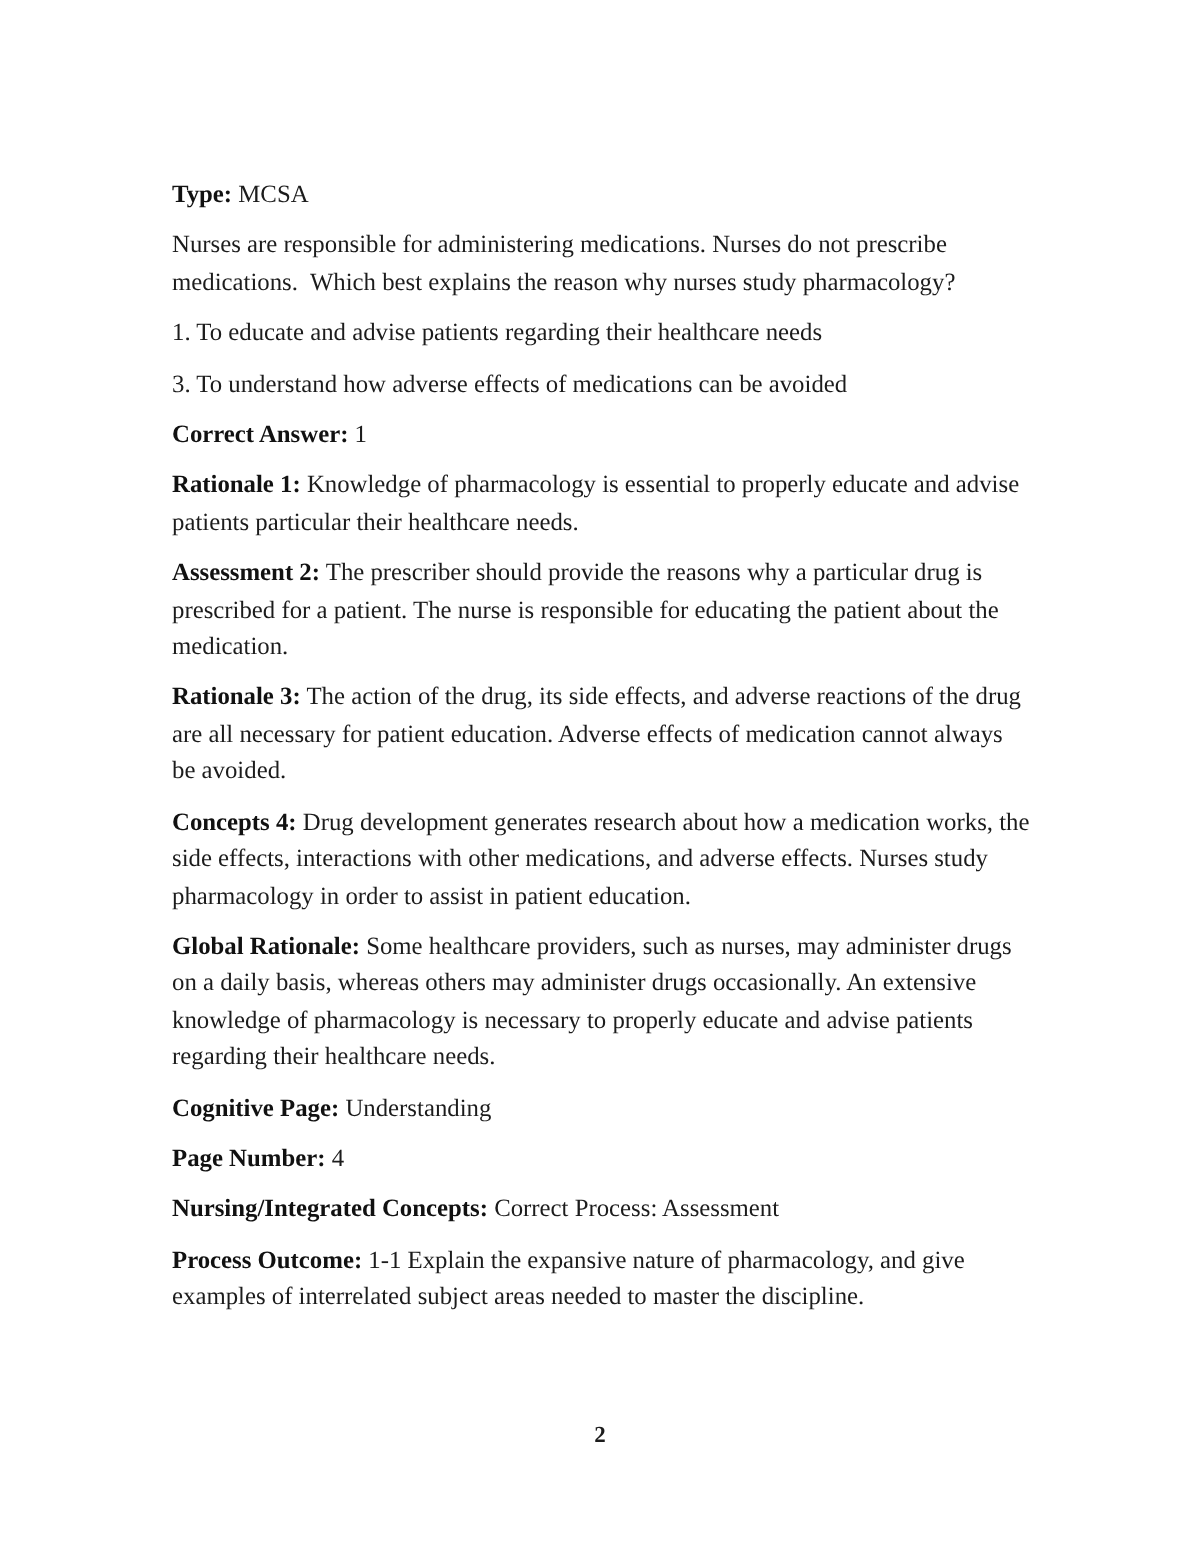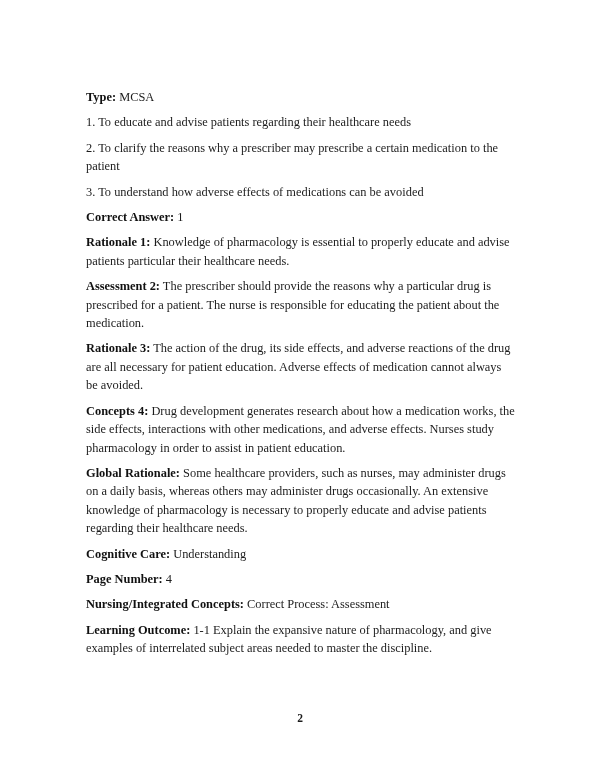--- a/index.html
+++ b/index.html
@@ -60,45 +60,45 @@
 </style>
 </head>
 <body>
 
 <div class="page">
 
   <div class="content">
 
     <p class="para"><span class="lbl">Type:</span><span> MCSA</span></p>
 
+    <p class="para">Nurses are responsible for administering medications. Nurses do not prescribe medications.  Which best explains the reason why nurses study pharmacology?</p>
 
     <p class="para">1. To educate and advise patients regarding their healthcare needs</p>
-    <p class="para">2. To clarify the reasons why a prescriber may prescribe a certain medication to the patient</p>
     <p class="para">3. To understand how adverse effects of medications can be avoided</p>
 
     <p class="para"><span class="lbl">Correct Answer:</span><span> 1</span></p>
 
     <p class="para"><span class="lbl">Rationale 1:</span><span> Knowledge of pharmacology is essential to properly educate and advise patients particular their healthcare needs.</span></p>
 
     <p class="para"><span class="lbl">Assessment 2:</span><span> The prescriber should provide the reasons why a particular drug is prescribed for a patient. The nurse is responsible for educating the patient about the medication.</span></p>
 
     <p class="para"><span class="lbl">Rationale 3:</span><span> The action of the drug, its side effects, and adverse reactions of the drug are all necessary for patient education. Adverse effects of medication cannot always be avoided.</span></p>
 
     <p class="para"><span class="lbl">Concepts 4:</span><span> Drug development generates research about how a medication works, the side effects, interactions with other medications, and adverse effects. Nurses study pharmacology in order to assist in patient education.</span></p>
 
     <p class="para"><span class="lbl">Global Rationale:</span><span> Some healthcare providers, such as nurses, may administer drugs on a daily basis, whereas others may administer drugs occasionally. An extensive knowledge of pharmacology is necessary to properly educate and advise patients regarding their healthcare needs.</span></p>
 
-    <p class="para"><span class="lbl">Cognitive Care:</span><span> Understanding</span></p>
+    <p class="para"><span class="lbl">Cognitive Page:</span><span> Understanding</span></p>
 
 
     <p class="para"><span class="lbl">Page Number:</span><span> 4</span></p>
 
     <p class="para"><span class="lbl">Nursing/Integrated Concepts:</span><span> Correct Process: Assessment</span></p>
 
-    <p class="para"><span class="lbl">Learning Outcome:</span><span> 1-1 Explain the expansive nature of pharmacology, and give examples of interrelated subject areas needed to master the discipline.</span></p>
+    <p class="para"><span class="lbl">Process Outcome:</span><span> 1-1 Explain the expansive nature of pharmacology, and give examples of interrelated subject areas needed to master the discipline.</span></p>
 
     <div class="spacer-block"></div>
 
   </div>
 
   <div class="page-number">2</div>
 
 </div>
 
 </body></html>

